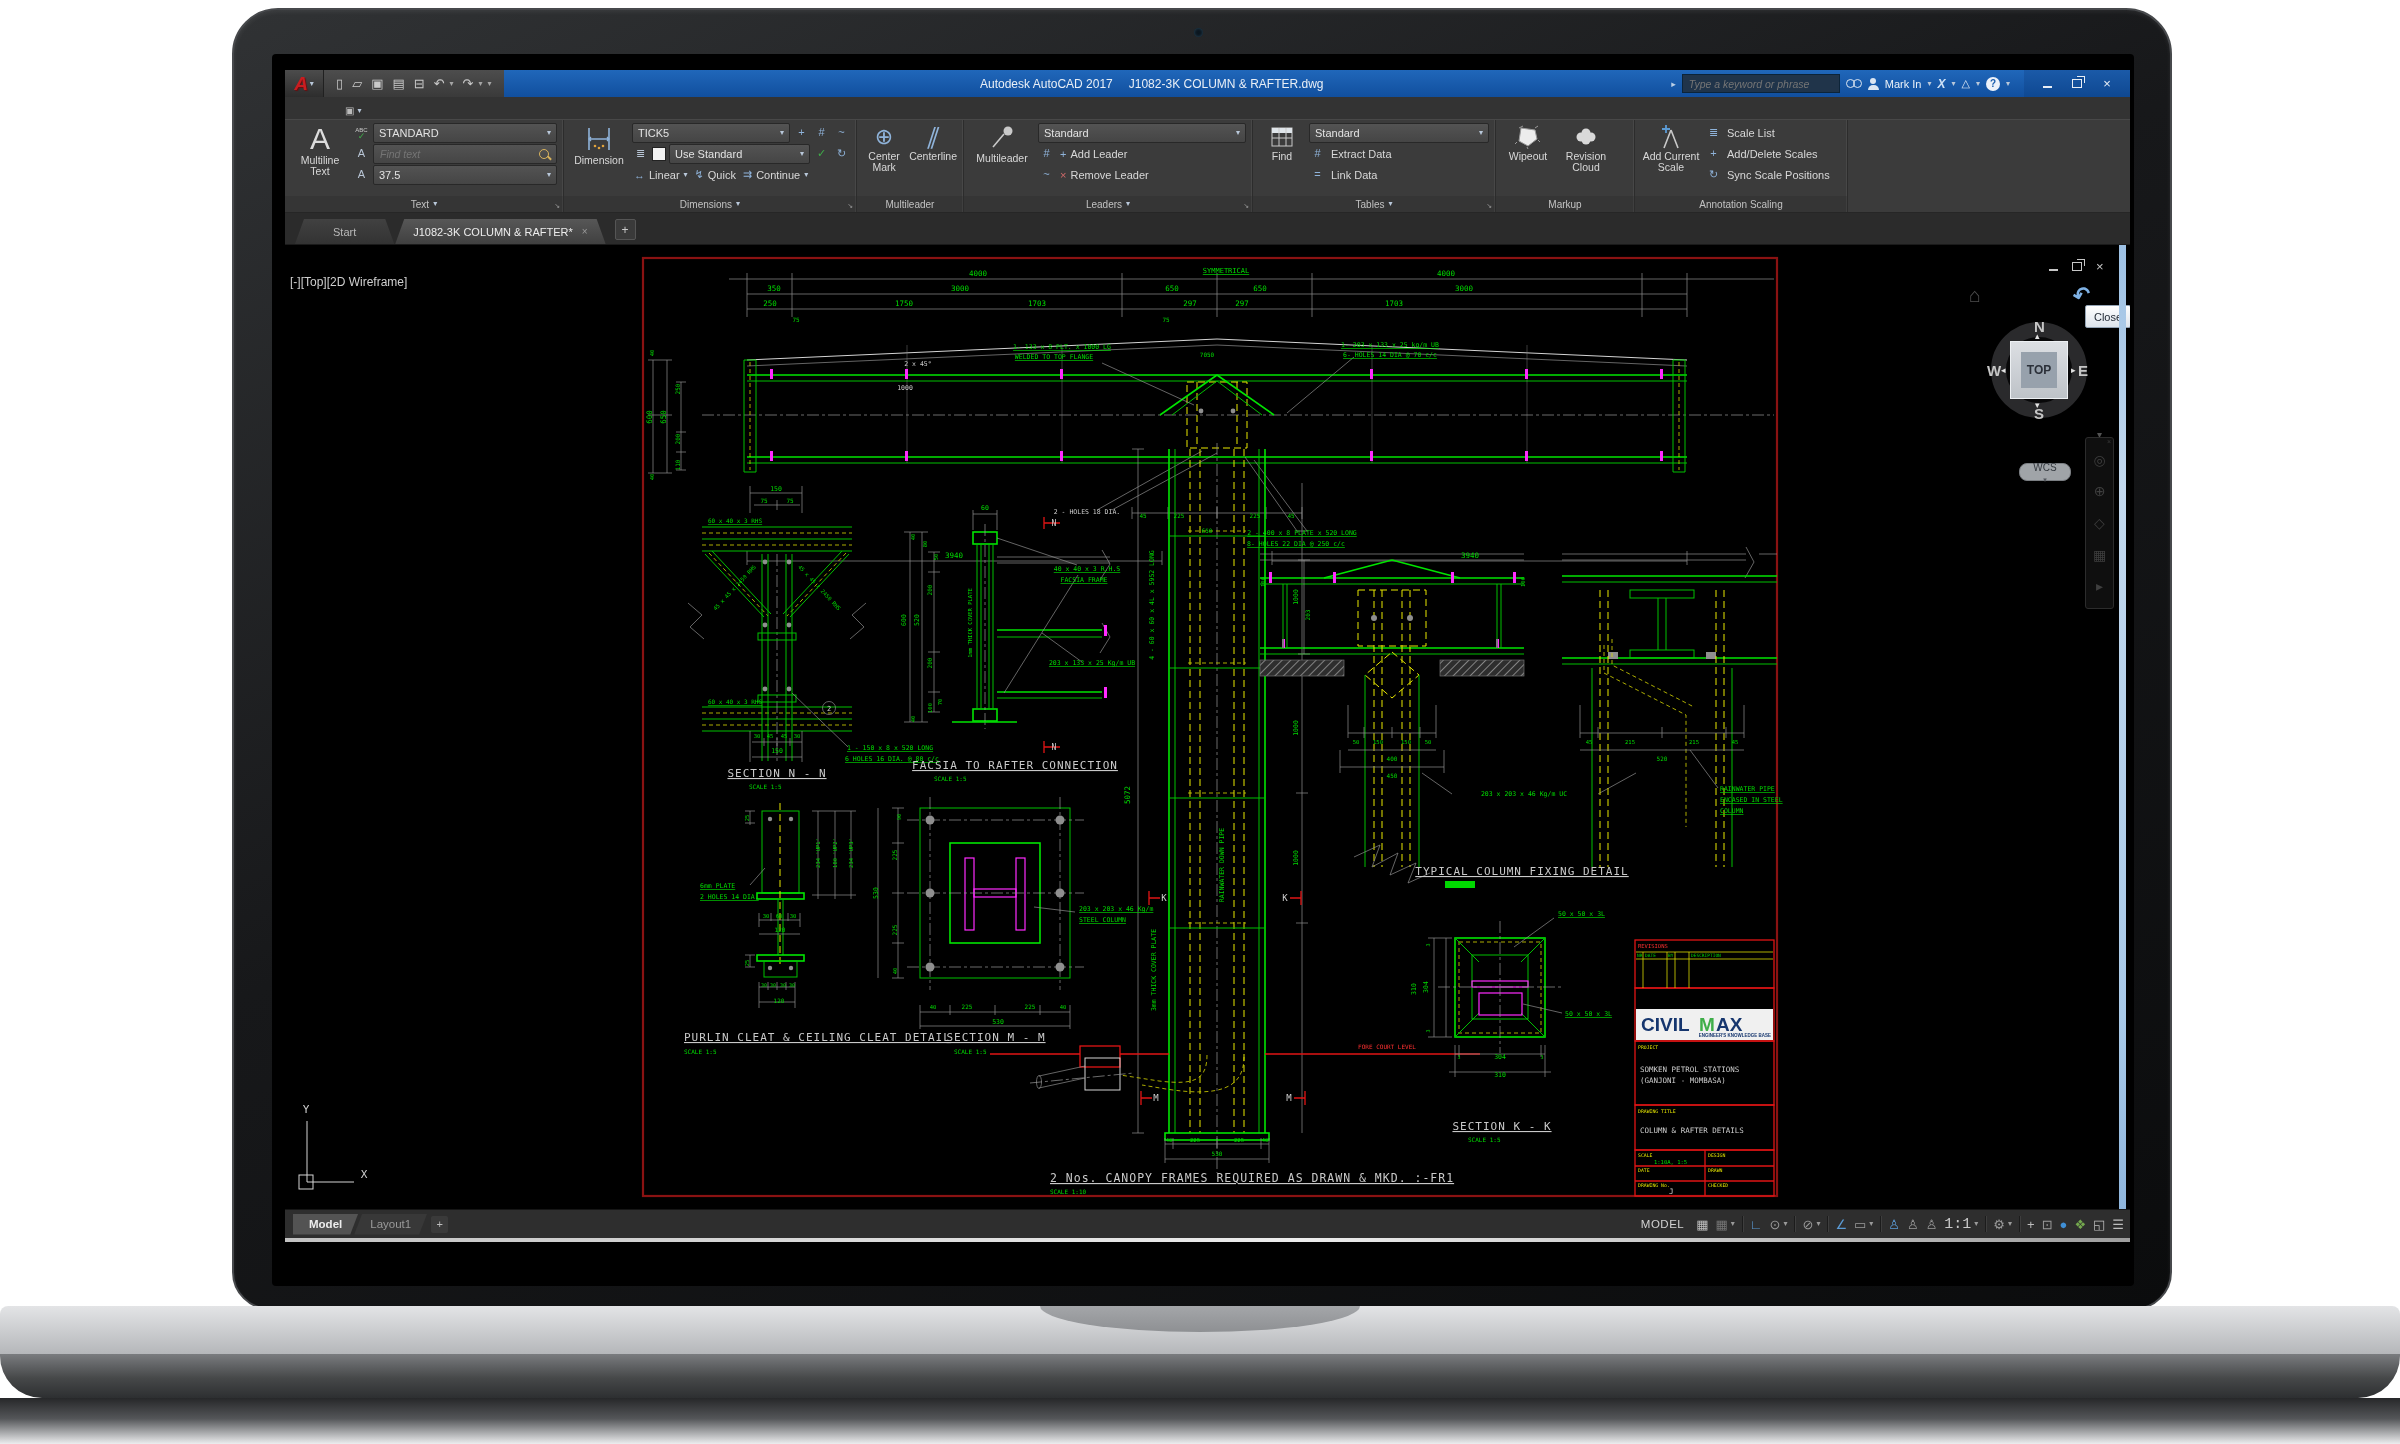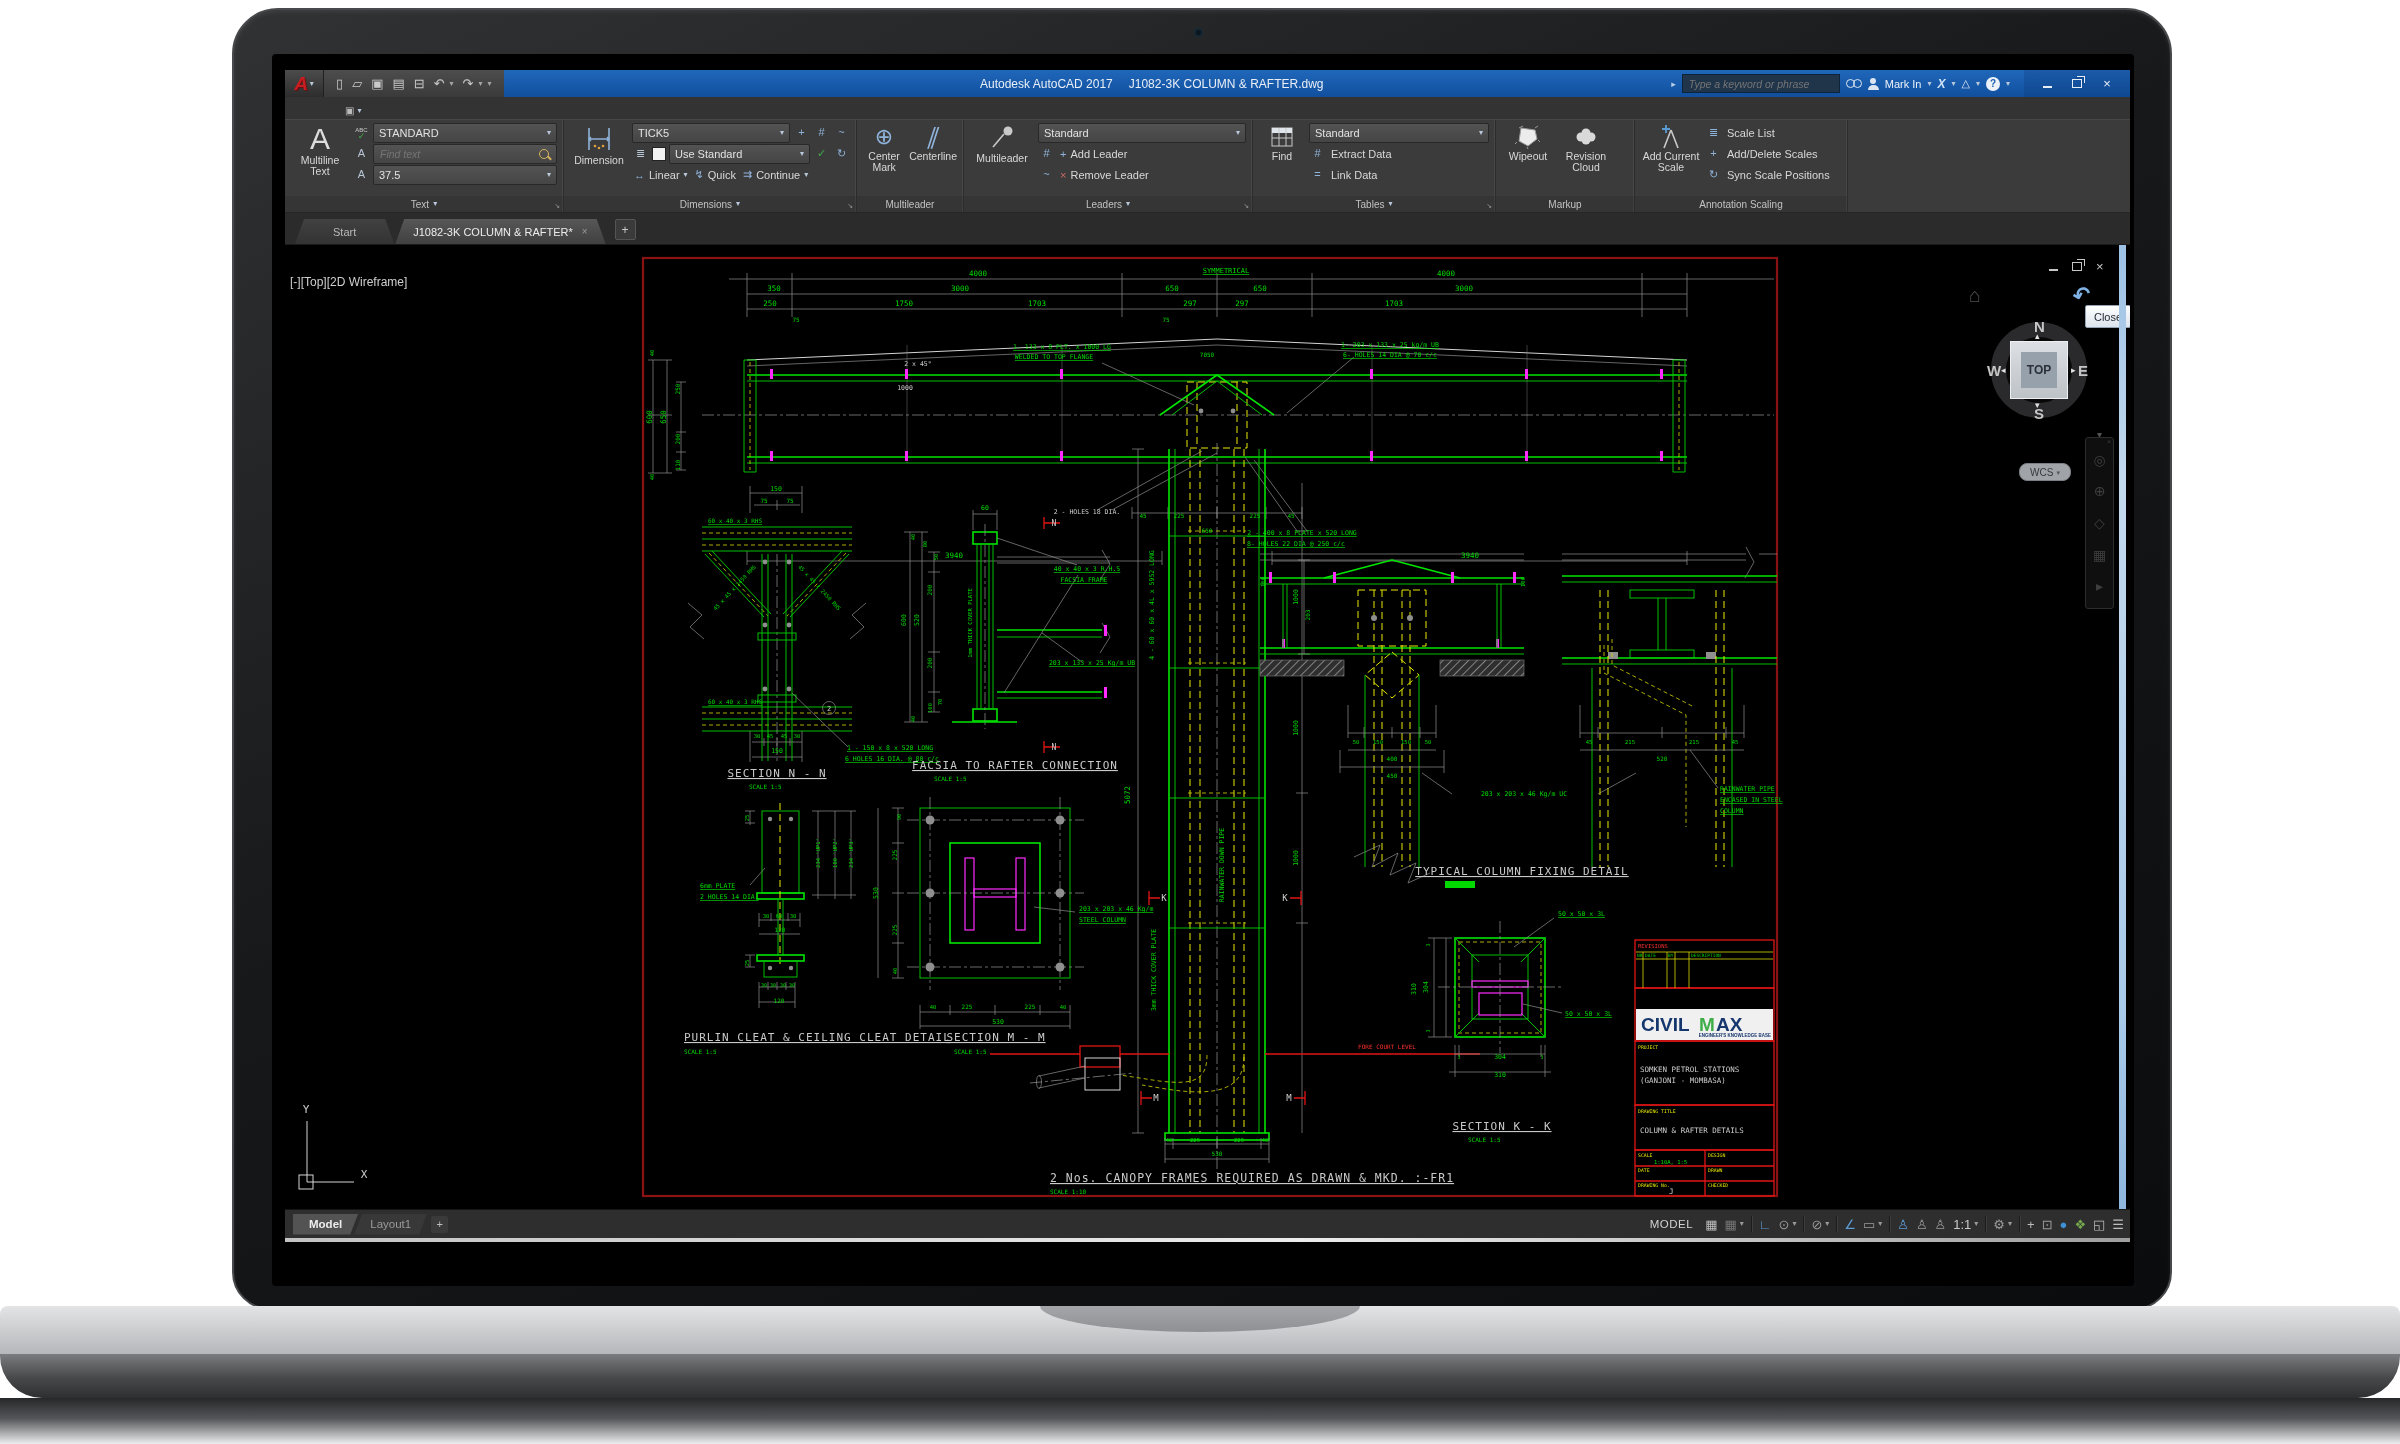--- a/index.html
+++ b/index.html
@@ -147,21 +147,21 @@
     display:flex;align-items:center;justify-content:center;box-sizing:border-box;}
   .vc-top-in{width:36px;height:36px;background:#97a1ac;display:flex;align-items:center;justify-content:center;
     font-weight:bold;font-size:12px;color:#2b3039;}
   .vc-arr{position:absolute;color:#e3e3e3;font-size:9px;line-height:1;}
   .vc-back{left:1788px;top:38px;color:#7fb2e5;font-size:21px;font-weight:bold;transform:rotate(-14deg);}
   .vc-tt{left:1800px;top:60px;width:44px;height:21px;background:linear-gradient(#fefefe,#dde4ec);
     border:1px solid #93a3b4;border-radius:2px;display:flex;align-items:center;justify-content:center;
     font-size:11px;color:#1d2530;box-shadow:1px 1px 2px rgba(0,0,0,.6);}
   .vc-caret{left:1812px;top:184px;color:#525252;font-size:10px;}
   .wcs{left:1734px;top:218px;width:50px;height:16px;background:#aeb2b7;border:1px solid #85898e;border-radius:8px;
-    display:flex;align-items:center;justify-content:center;gap:3px;font-size:10px;color:#3b4046;opacity:.92;}
+    display:flex;align-items:center;justify-content:center;gap:3px;font-size:10px;color:#3b4046;opacity:.92;flex-direction:column;}
   .wcs .caret{color:#5b6066;font-size:7px;}
   .navbar{left:1800px;top:192px;width:29px;height:172px;background:rgba(18,18,18,.85);
     border:1px solid #2c2c2c;border-radius:3px;display:flex;flex-direction:column;align-items:center;
     justify-content:space-around;padding:6px 0;box-sizing:border-box;}
   .nav-ic{color:#3f3f3f;font-size:14px;line-height:1;}
   .nav-x{position:absolute;top:0;right:2px;color:#3a3a3a;font-size:7px;}
   .scroll{left:1834px;top:0;width:7px;height:964px;
     background:linear-gradient(180deg,#9dc1e4,#c3d9ee 25%,#a9cae9 80%,#8fb6dd);}
 
   
@@ -170,21 +170,21 @@
   .mtab{height:21px;padding:0 16px;display:flex;align-items:center;font-size:11.5px;color:#ededed;font-weight:bold;
     background:#535353;clip-path:polygon(0 0,100% 0,calc(100% - 8px) 100%,0 100%);}
   .mtab.inactive{background:#383838;color:#9a9a9a;font-weight:normal;margin-left:-4px;
     clip-path:polygon(8px 0,100% 0,calc(100% - 8px) 100%,0 100%);}
   .mplus{width:17px;height:17px;margin-left:4px;background:#3a3a3a;border-radius:2px;color:#bdbdbd;
     display:flex;align-items:center;justify-content:center;font-size:11px;}
   .sb-right{position:absolute;right:6px;top:0;height:100%;display:flex;align-items:center;gap:7px;}
   .sb-model{color:#d2d2d2;font-size:11.5px;letter-spacing:.5px;margin-right:5px;}
   .sb-ic{font-size:13px;line-height:1;}
   .sb-ic.sm{font-size:8px;margin-left:-4px;}
-  .sb-txt{font-size:13px;}
+  .sb-txt{font-size:15px;font-family:Liberation Mono, monospace;}
   .sb-sep{width:1px;height:16px;background:#1c1c1c;box-shadow:1px 0 0 #3e3e3e;}
   .bstrip{height:4px;background:linear-gradient(90deg,#c2c2c2,#ececec 55%,#9e9e9e);}
 </style>
 </head>
 <body>
 
 <div class="page">
   <div class="laptop">
     <div class="camera"></div>
     <div class="glass">

